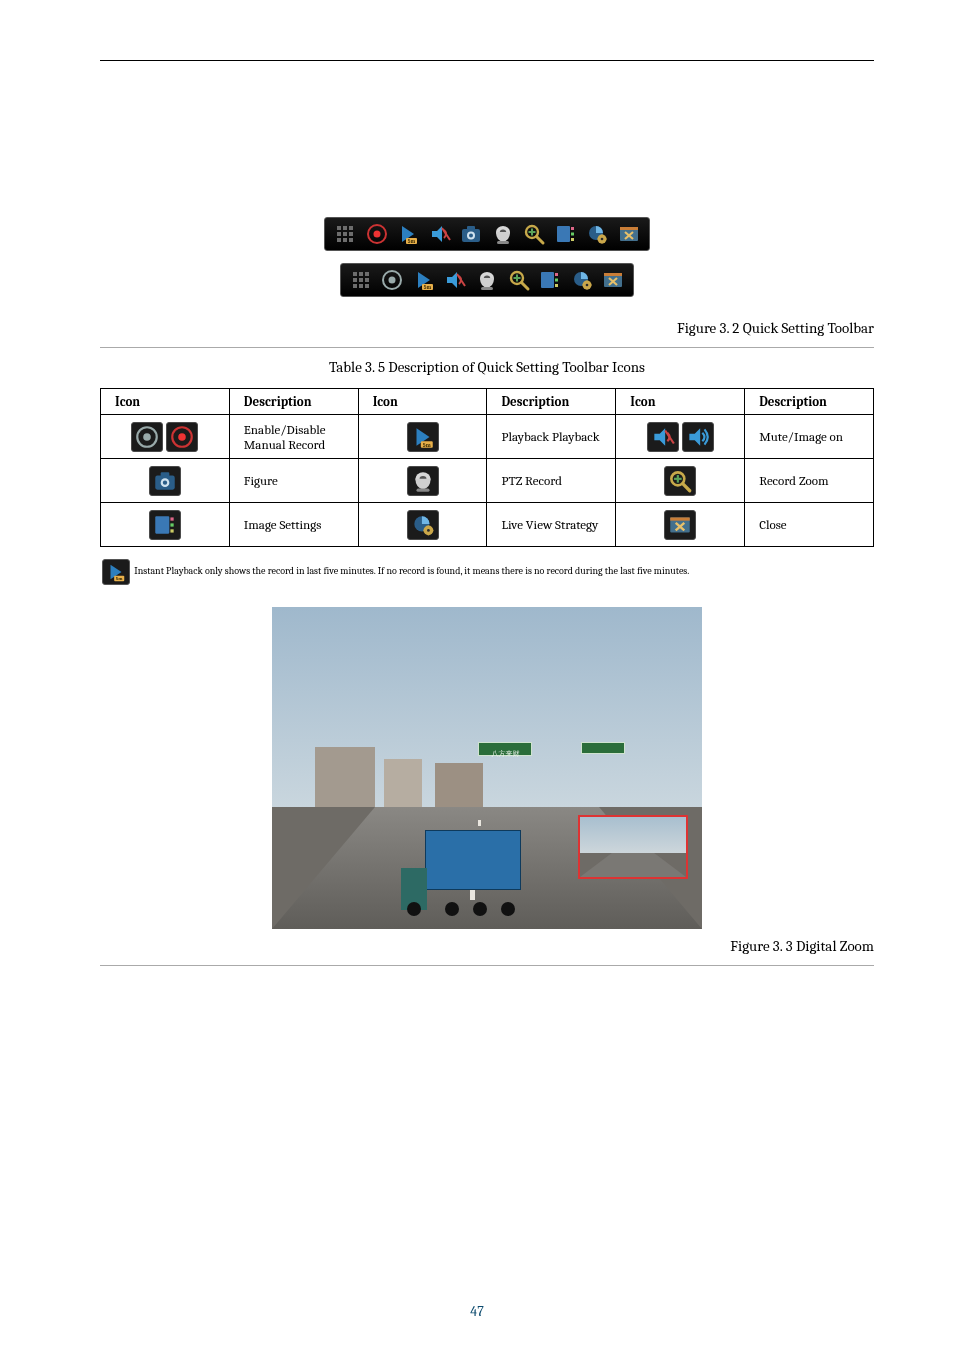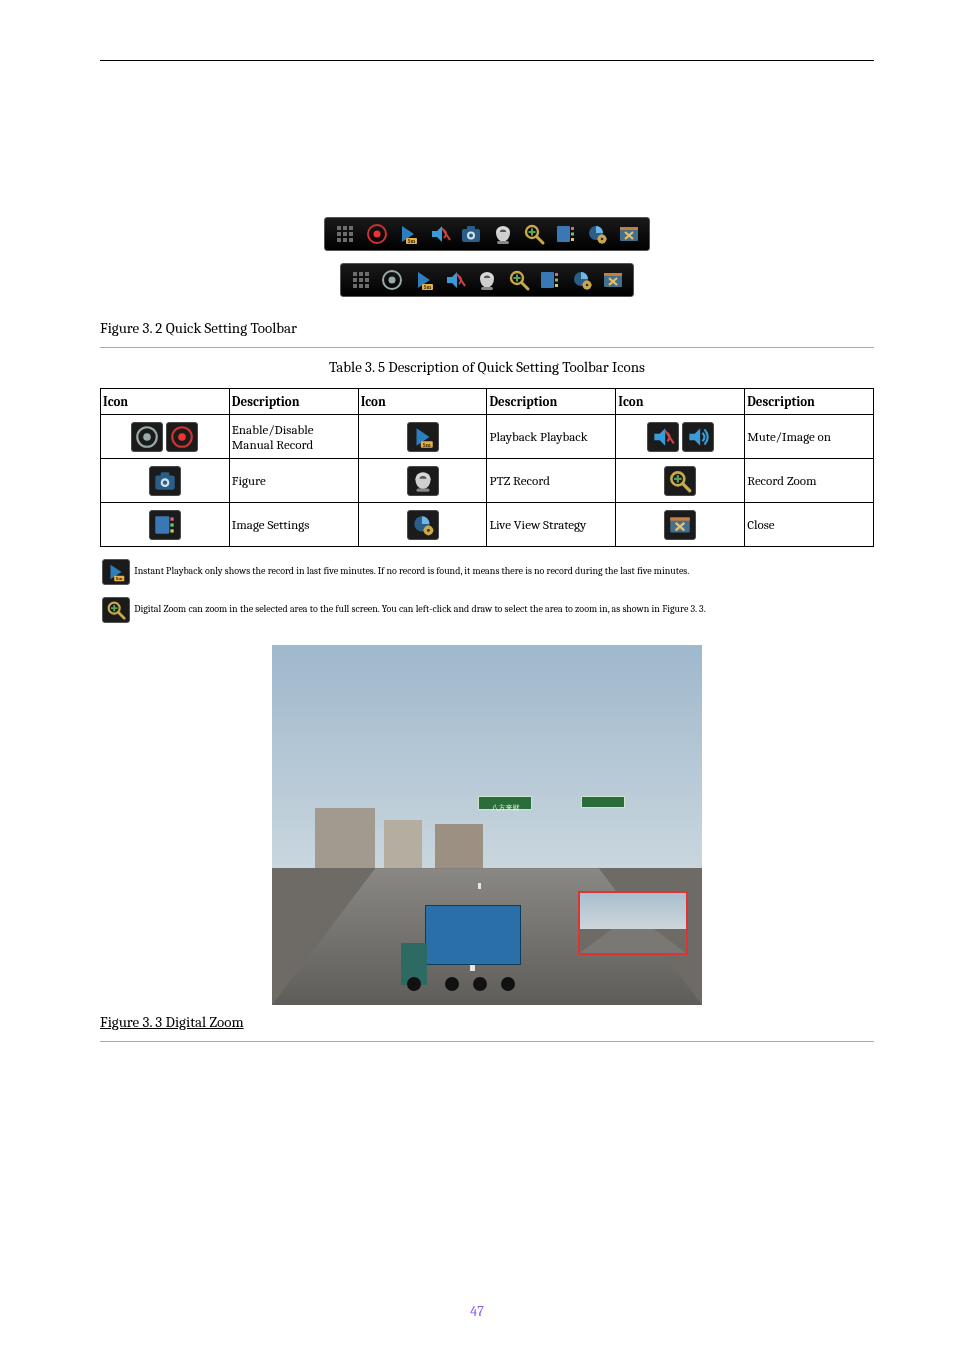--- a/index.html
+++ b/index.html
@@ -37,42 +37,42 @@
   }
   .icon {
     display: inline-block;
     width: 24px;
     height: 24px;
     position: relative;
     vertical-align: middle;
   }
   .icon svg { width: 100%; height: 100%; display: block; }
   .caption {
-    text-align: left;
+    text-align: right;
     font-size: 15px;
     margin: 16px 0 10px 0;
   }
   .hr-mid {
     border: none;
     border-top: 1px solid #aaa;
     margin: 6px 0 10px 0;
   }
   .tbl-caption {
     text-align: center;
     font-size: 15px;
     margin: 10px 0 12px 0;
   }
   table.desc {
     border-collapse: collapse;
     width: 100%;
     table-layout: fixed;
   }
   table.desc th, table.desc td {
     border: 1.5px solid #000;
-    padding: 4px 2px;
+    padding: 4px 14px;
     height: 44px;
     vertical-align: middle;
     font-size: 13px;
     text-align: left;
   }
   table.desc th {
     font-weight: bold;
     background: #fff;
     height: 26px;
   }
@@ -111,21 +111,21 @@
     height: 22px;
     margin: 1px;
   }
   .photo-wrap {
     text-align: center;
     margin-top: 22px;
   }
   .photo {
     display: inline-block;
     width: 430px;
-    height: 360px;
+    height: 322px;
     position: relative;
     overflow: hidden;
   }
   .sky { position:absolute; left:0; top:0; right:0; height:62%; background: linear-gradient(#9fb8cc, #c9d6de); }
   .ground { position:absolute; left:0; top:62%; right:0; bottom:0; background:#6e6b66; }
   .road { position:absolute; left:0; top:62%; right:0; bottom:0;
           background: linear-gradient(#8a8884 0%, #5f5d59 100%);
           clip-path: polygon(24% 0, 76% 0, 100% 100%, 0 100%); }
   .lane { position:absolute; background:#e9e6df; }
   .lane.l1 { left:48%; top:66%; width:3px; height:6px; }
@@ -151,21 +151,21 @@
     border: none;
     border-top: 1px solid #aaa;
     margin: 6px 0 0 0;
   }
   .page-num {
     position: absolute;
     bottom: 30px;
     left: 0; right: 0;
     text-align: center;
     font-size: 14px;
-    color: #8b5cf6;
+    color: #0c4a6e;
   }
 </style>
 </head>
 <body>
 
 <svg width="0" height="0" style="position:absolute">
   <defs>
     <symbol id="handle-icon" viewBox="0 0 24 24">
       <rect x="4" y="4" width="4" height="4" fill="#6d6d6d"></rect>
         <rect x="10" y="4" width="4" height="4" fill="#6d6d6d"></rect>
@@ -421,28 +421,20 @@
 
   <p class="para">
     <span class="inline-icon-box">
       <span class="icon"><svg>
             <use href="#instant-playback-icon"></use>
           </svg></span>
     </span>
     <span>Instant Playback only shows the record in last five minutes. If no record is found, it means there is no record during the last five minutes.</span>
   </p>
 
-  <p class="para">
-    <span class="inline-icon-box">
-      <span class="icon"><svg>
-            <use href="#digital-zoom-icon"></use>
-          </svg></span>
-    </span>
-    <span>Digital Zoom can zoom in the selected area to the full screen. You can left-click and draw to select the area to zoom in, as shown in </span><span>Figure 3. 3</span><span>.</span>
-  </p>
 
   <div class="photo-wrap">
     <div class="photo">
       <div class="sky"></div>
       <div class="ground"></div>
       <div class="bldg b1"></div>
       <div class="bldg b2"></div>
       <div class="bldg b3"></div>
       <div class="sign"></div>
       <div class="sign-label">八方来财</div>
@@ -454,18 +446,18 @@
         <div class="cab"></div>
         <div class="wheel w1"></div>
           <div class="wheel w2"></div>
           <div class="wheel w3"></div>
           <div class="wheel w4"></div>
       </div>
       <div class="inset">
         <div class="iroad"></div>
       </div>
     </div>
-    <div class="caption" style="margin-top:4px;text-decoration:underline;">Figure 3. 3  Digital Zoom</div>
+    <div class="caption" style="margin-top:4px;">Figure 3. 3  Digital Zoom</div>
   </div>
   <hr class="hr-bot">
 </div>
 
 <div class="page-num">47</div>
 
 </body></html>

